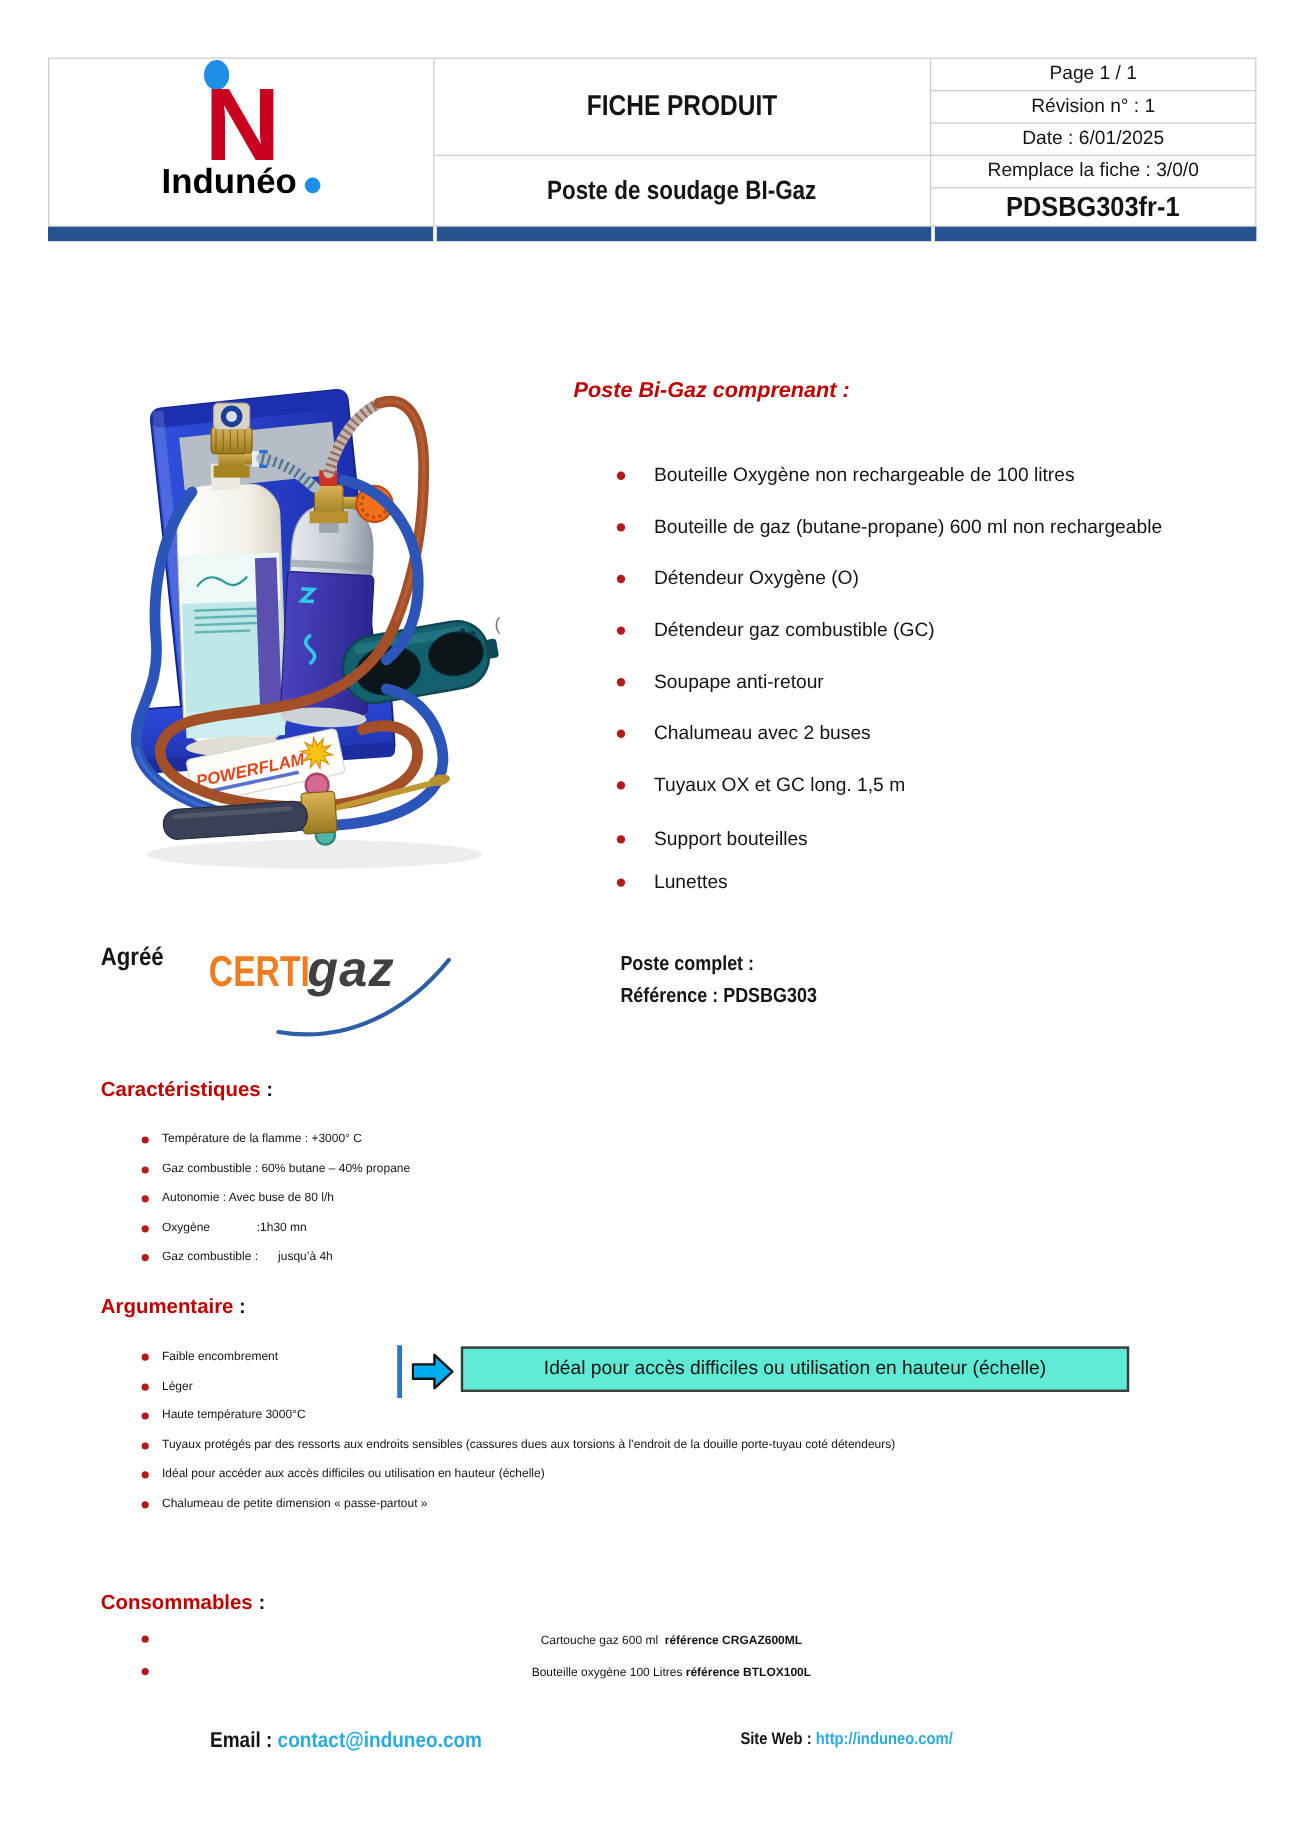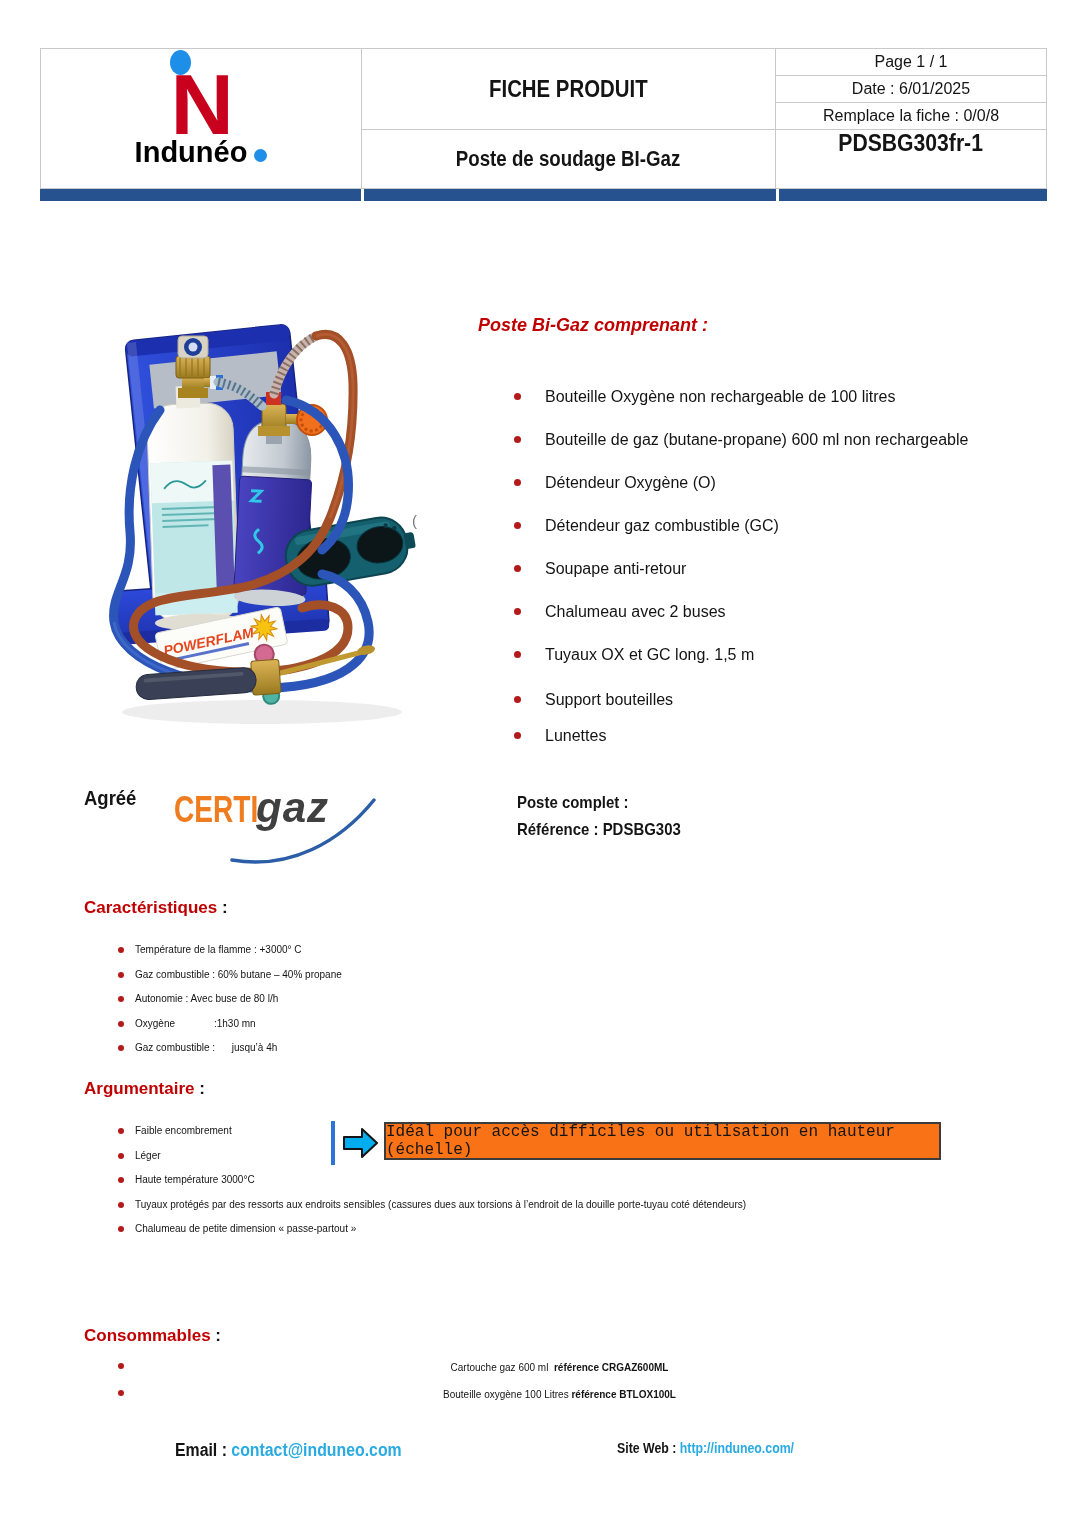--- a/index.html
+++ b/index.html
@@ -70,21 +70,21 @@
   .args .bullets{width:890px;box-sizing:border-box;}
   .cons{top:1326px;width:900px;}
   .cons .bullets{margin-top:8px;text-align:center;}
   .cons .bullets li{line-height:27px;}
   .b{font-weight:bold;}
 
   
   .callout-line{position:absolute;left:331px;top:1121px;width:4px;height:44px;background:#2e74d8;}
   .callout-arrow{position:absolute;left:343px;top:1128px;width:36px;height:30px;}
   .callout-box{position:absolute;left:384px;top:1122px;width:557px;height:38px;border:2px solid #3c3c3c;
-               box-sizing:border-box;display:flex;align-items:center;justify-content:center;font-size:16px;background:#f97316;font-family:Liberation Mono, monospace;}
+               box-sizing:border-box;display:flex;align-items:center;justify-content:center;font-size:16px;background:#5eead4;}
 
   
   .footer-email{position:absolute;left:175px;top:1440px;font-size:18px;font-weight:bold;}
   .footer-site{position:absolute;left:617px;top:1440px;font-size:14px;font-weight:bold;}
   .link{color:#29abe2;cursor:pointer;text-decoration:none;}
 </style>
 </head>
 <body>
 
 <div class="page">
@@ -104,22 +104,23 @@
     <div class="h-cell center-cell">
       <div class="center-top">
         <span class="doc-type cond">FICHE PRODUIT</span>
       </div>
       <div class="center-bottom">
         <span class="product-title cond">Poste de soudage BI-Gaz</span>
       </div>
     </div>
     <div class="h-cell meta-cell">
       <div class="meta-row">Page 1 / 1</div>
+      <div class="meta-row">Révision n° : 1</div>
       <div class="meta-row">Date : 6/01/2025</div>
-      <div class="meta-row">Remplace la fiche : 0/0/8</div>
+      <div class="meta-row">Remplace la fiche : 3/0/0</div>
       <div class="meta-row meta-ref">
         <span class="cond" style="transform:scaleX(.92);">PDSBG303fr-1</span>
       </div>
     </div>
   </div>
   <div class="navy-bar">
     <div class="nb1"></div>
       <div class="nb2"></div>
       <div class="nb3"></div>
   </div>
@@ -303,20 +304,21 @@
     </ul>
   </div>
 
   <div class="section args">
     <div class="sec-title"><span>Argumentaire</span><span class="colon"> :</span></div>
     <ul class="bullets">
       <li><span class="dot-sm"></span><span class="li-text">Faible encombrement</span></li>
       <li><span class="dot-sm"></span><span class="li-text">Léger</span></li>
       <li><span class="dot-sm"></span><span class="li-text">Haute température 3000°C</span></li>
       <li><span class="dot-sm"></span><span class="li-text">Tuyaux protégés par des ressorts aux endroits sensibles (cassures dues aux torsions à l’endroit de la douille porte-tuyau coté détendeurs)</span></li>
+      <li><span class="dot-sm"></span><span class="li-text">Idéal pour accéder aux accès difficiles ou utilisation en hauteur (échelle)</span></li>
       <li><span class="dot-sm"></span><span class="li-text">Chalumeau de petite dimension « passe-partout »</span></li>
     </ul>
   </div>
 
   <div class="callout-line"></div>
   <svg class="callout-arrow" viewBox="0 0 36 30">
     <polygon points="1,9 19,9 19,1 34,15 19,29 19,21 1,21" fill="#00aeef" stroke="#141414" stroke-width="2" stroke-linejoin="round"></polygon>
   </svg>
   <div class="callout-box">
     <span>Idéal pour accès difficiles ou utilisation en hauteur (échelle)</span>

